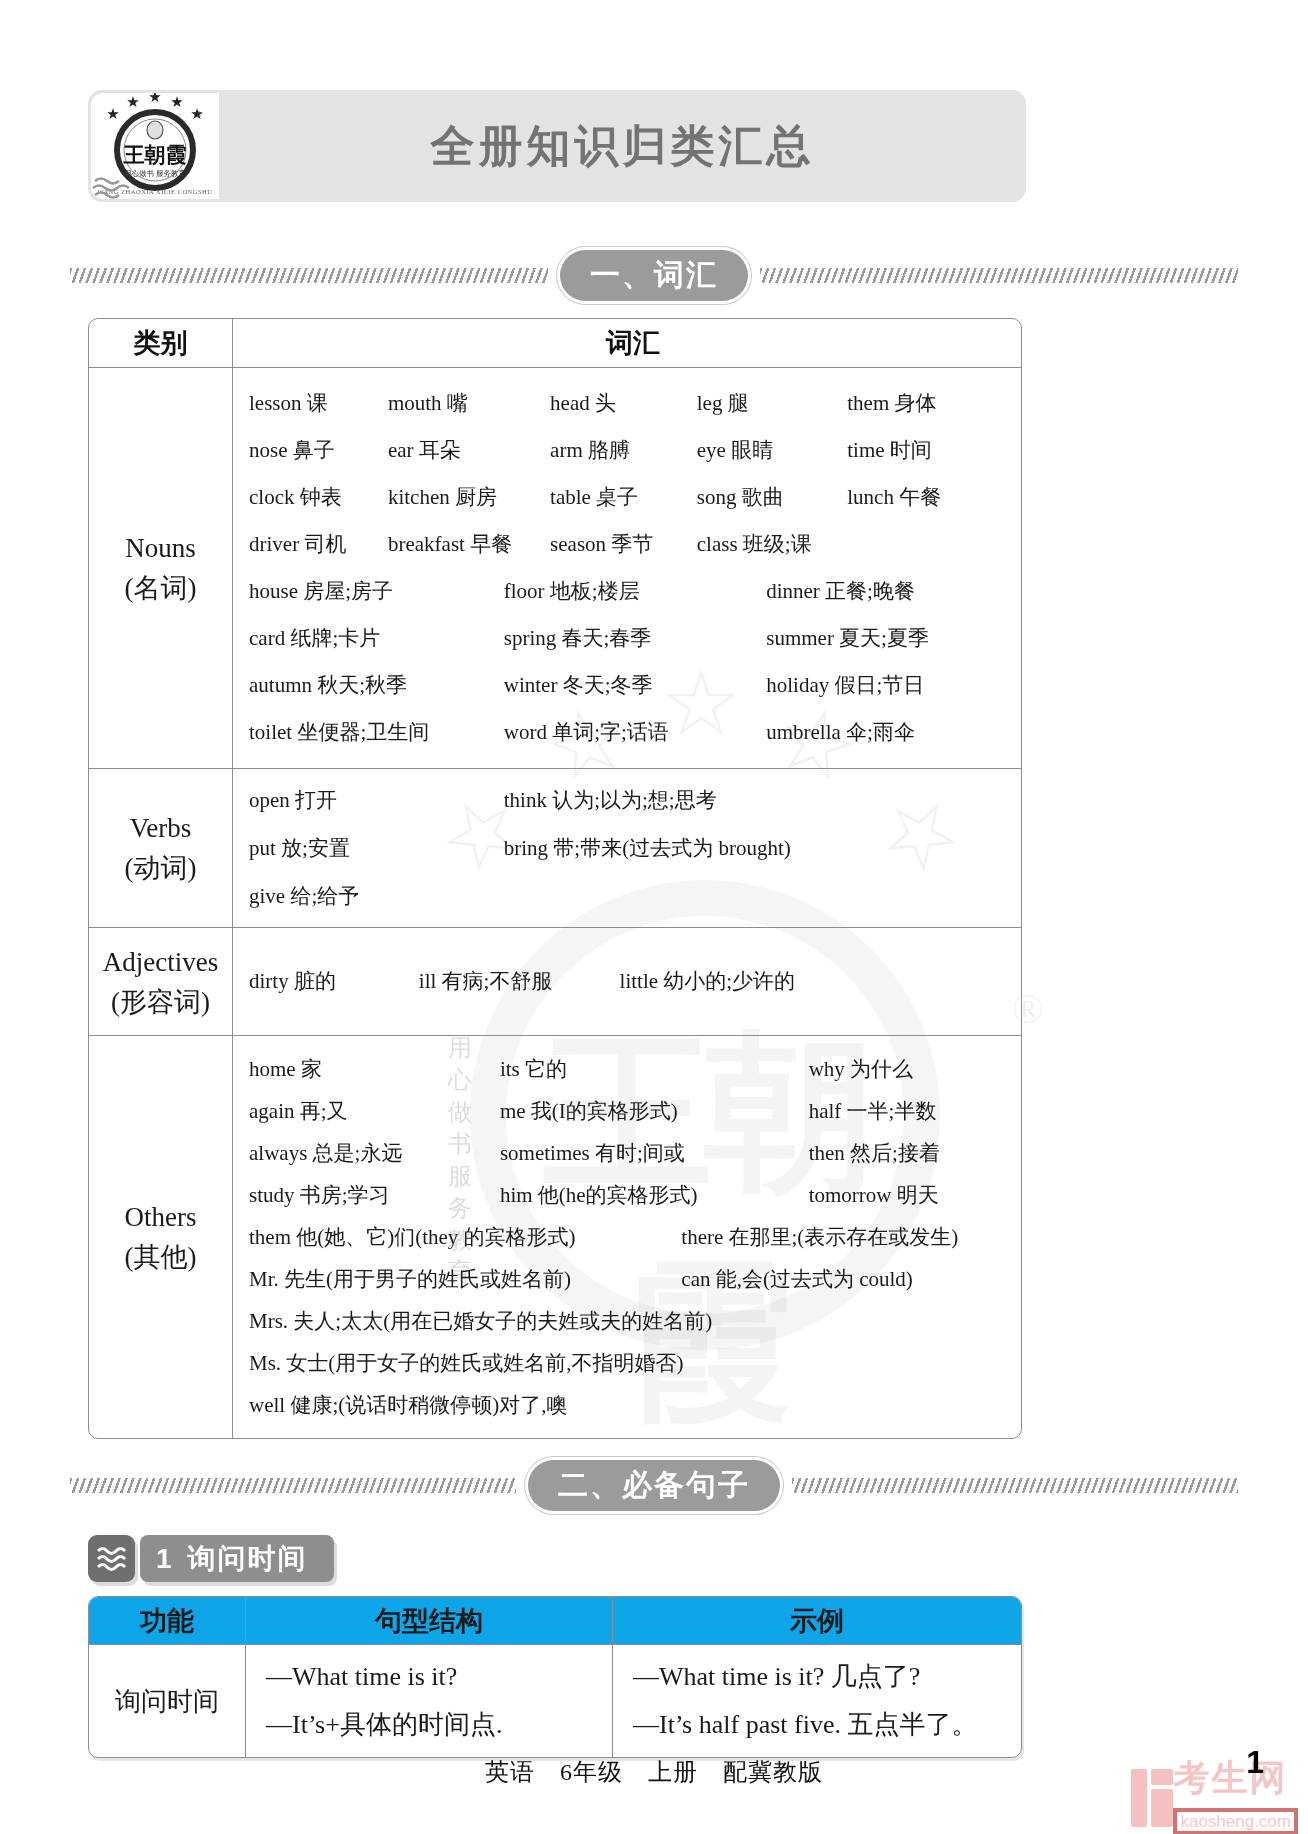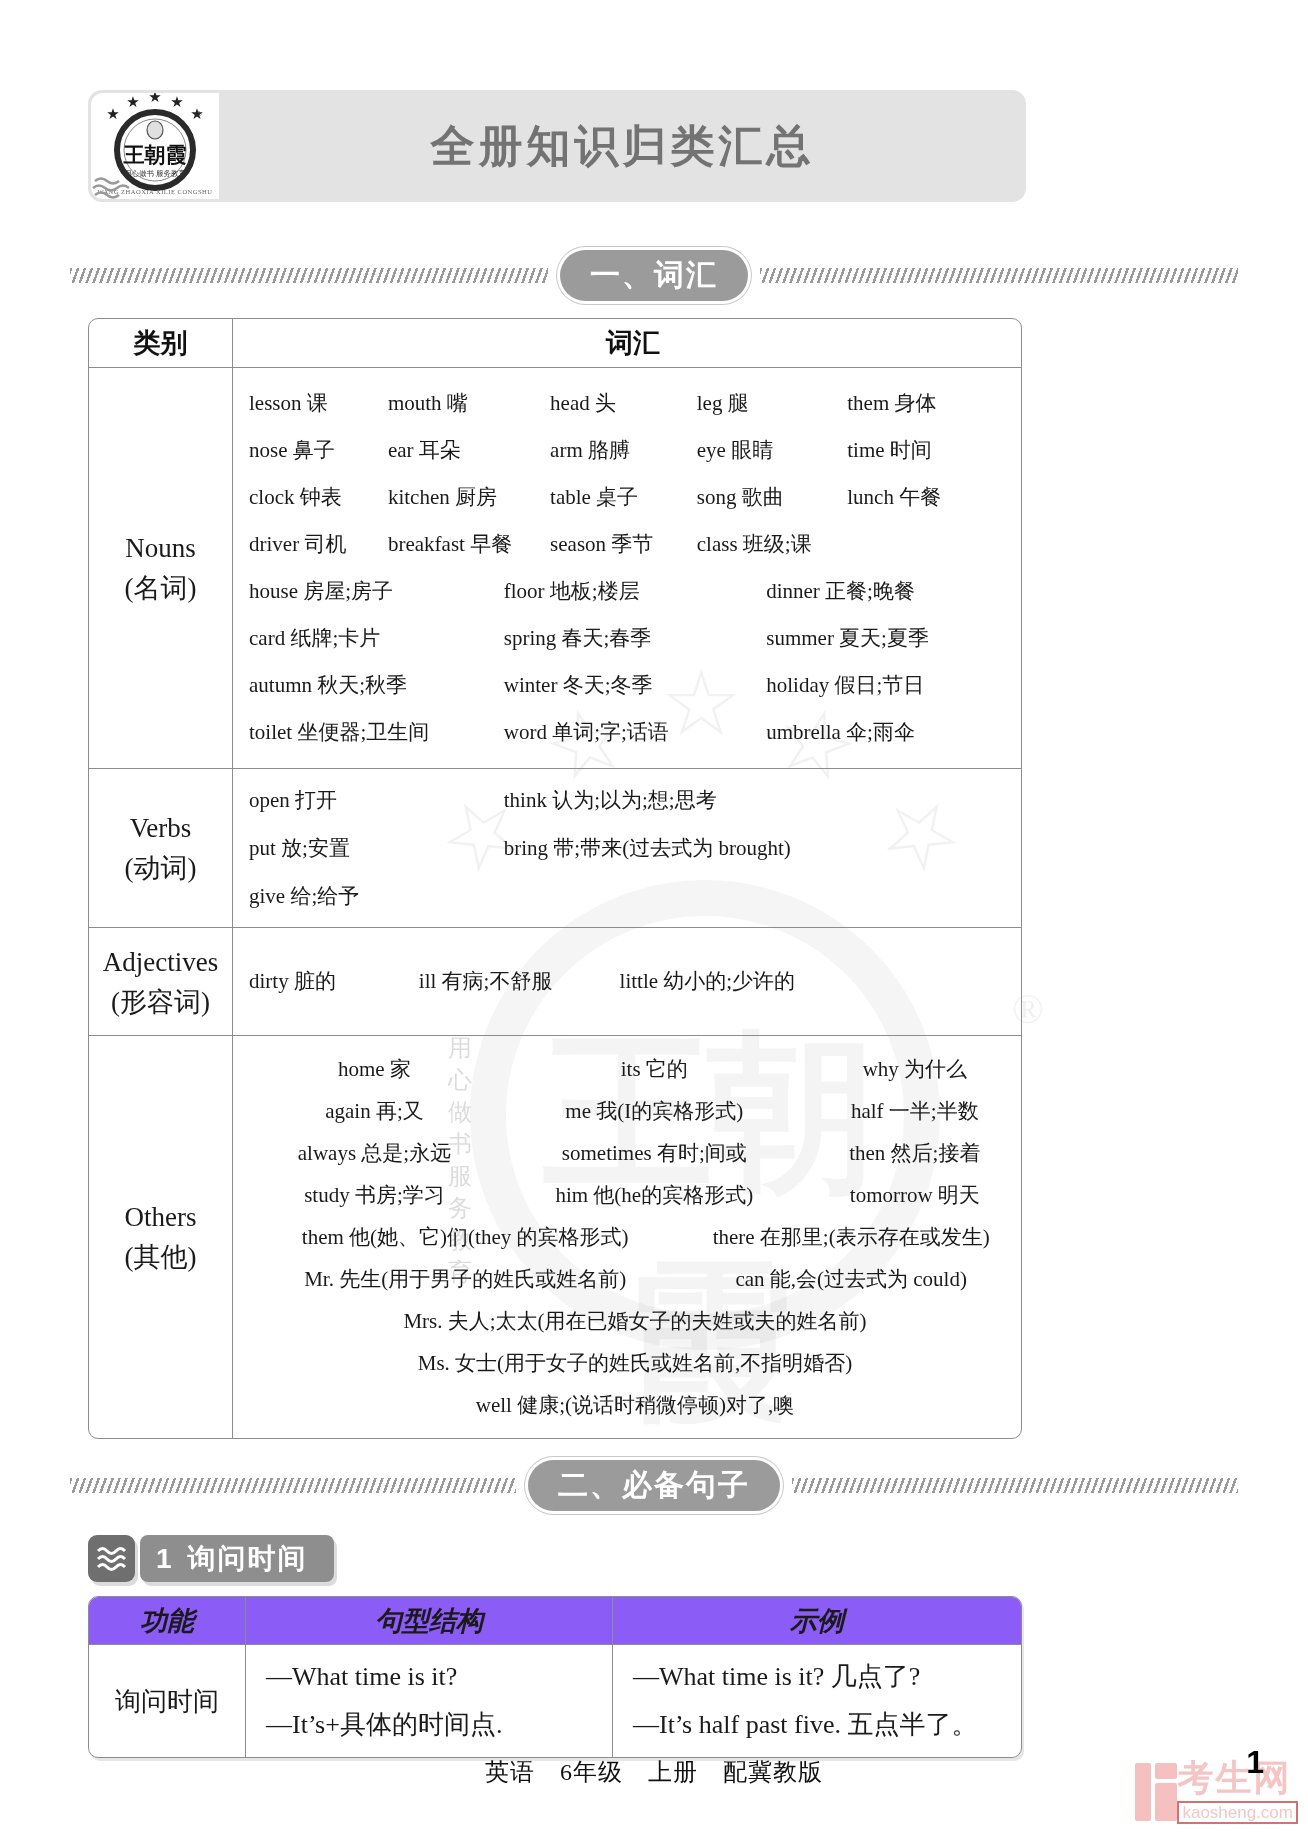--- a/index.html
+++ b/index.html
@@ -57,21 +57,21 @@
   .vhead .vcat, .vhead .vwordshead {
     font-family:"Liberation Sans","DejaVu Sans",sans-serif;
     font-weight:bold; font-size:27px; color:#111;
   }
   .vwordshead { flex:1; display:flex; align-items:center; justify-content:center; }
   .vwords { flex:1; padding:12px 0; min-width:0; }
   .line { padding-left:16px; font-size:21px; display:grid; }
   .ln-n { line-height:47px; }
   .ln-v { line-height:48px; }
   .ln-a { line-height:47px; }
-  .ln-o { line-height:42px;text-align:center; }
+  .ln-o { line-height:42px; }
   .g5 { grid-template-columns:18% 21% 19% 19.5% 22.5%; }
   .g3n { grid-template-columns:33% 34% 33%; }
   .g2v { grid-template-columns:33% 67%; }
   .g3a { grid-template-columns:22% 26% 52%; }
   .g3o { grid-template-columns:32.5% 40% 27.5%; }
   .g2o { grid-template-columns:56% 44%; }
   .g1  { grid-template-columns:100%; }
   .pad-v { padding-top:7px; padding-bottom:7px; }
   .pad-a { padding-top:30px; padding-bottom:30px; }
 
@@ -88,21 +88,21 @@
     font-family:"Liberation Sans","DejaVu Sans",sans-serif; font-weight:bold;
     font-size:28px; letter-spacing:2px; box-shadow:3px 4px 0 #dcdcdc;
   }
 
   
   .stable {
     position:absolute; left:88px; top:1596px; width:934px;
     border:1.6px solid #8d8d8d; border-radius:10px; overflow:hidden; z-index:1;
     background:transparent; box-shadow:2px 3px 0 #e6e6e6;
   }
-  .shead { display:flex; background:#8b5cf6; height:48px; border-bottom:1.6px solid #8d8d8d;font-style:italic; }
+  .shead { display:flex; background:#0ea5e9; height:48px; border-bottom:1.6px solid #8d8d8d; }
   .shead > div {
     display:flex; align-items:center; justify-content:center;
     font-family:"Liberation Sans","DejaVu Sans",sans-serif; font-weight:bold; font-size:27px;
   }
   .sbody { display:flex; }
   .sc1 { width:157px; flex:0 0 157px; border-right:1.2px solid #8d8d8d; }
   .sc2 { width:367px; flex:0 0 367px; border-right:1.2px solid #8d8d8d; }
   .sc3 { flex:1; }
   .sbody .sc1 { display:flex; align-items:center; justify-content:center; font-size:26px; }
   .scell { padding:8px 6px 8px 20px; font-size:26px; line-height:48px; }
@@ -120,22 +120,22 @@
   
   .kao { position:absolute; right:10px; top:1760px; display:flex; align-items:center; gap:0;
          opacity:.62; z-index:2; }
   .kao-logo { display:flex; gap:4px; }
   .kao-bar { width:16px; height:58px; background:#ef9a9a; border-radius:2px; }
   .kao-sq  { display:flex; flex-direction:column; gap:4px; }
   .kao-sq i { display:block; width:22px; height:16px; background:#ef9a9a; border-radius:2px; }
   .kao-sq i.big { height:38px; }
   .kao-text { color:#f0a2a2; line-height:1; }
   .kao-name { font-size:36px; letter-spacing:2px; font-family:"Liberation Sans","DejaVu Sans",sans-serif; font-weight:bold; }
-  .kao-url  { font-size:17px; margin-top:5px; font-family:"Liberation Sans","DejaVu Sans",sans-serif;
-              border:2px solid #b91c1c; padding:1px 3px; }
+  .kao-url  { font-size:17px; margin-top:12px; font-family:"Liberation Sans","DejaVu Sans",sans-serif;
+              border:4px solid #b91c1c; padding:1px 3px; }
 
   
   .wm { position:absolute; z-index:0; pointer-events:none; }
   .wm-star { position:absolute; font-size:92px; color:rgba(0,0,0,0.055); }
   .wm-circle {
     position:absolute; left:470px; top:880px; width:470px; height:470px;
     border:36px solid rgba(0,0,0,0.04); border-radius:50%;
   }
   .wm-brand {
     position:absolute; left:480px; top:1000px; width:450px; text-align:center;

